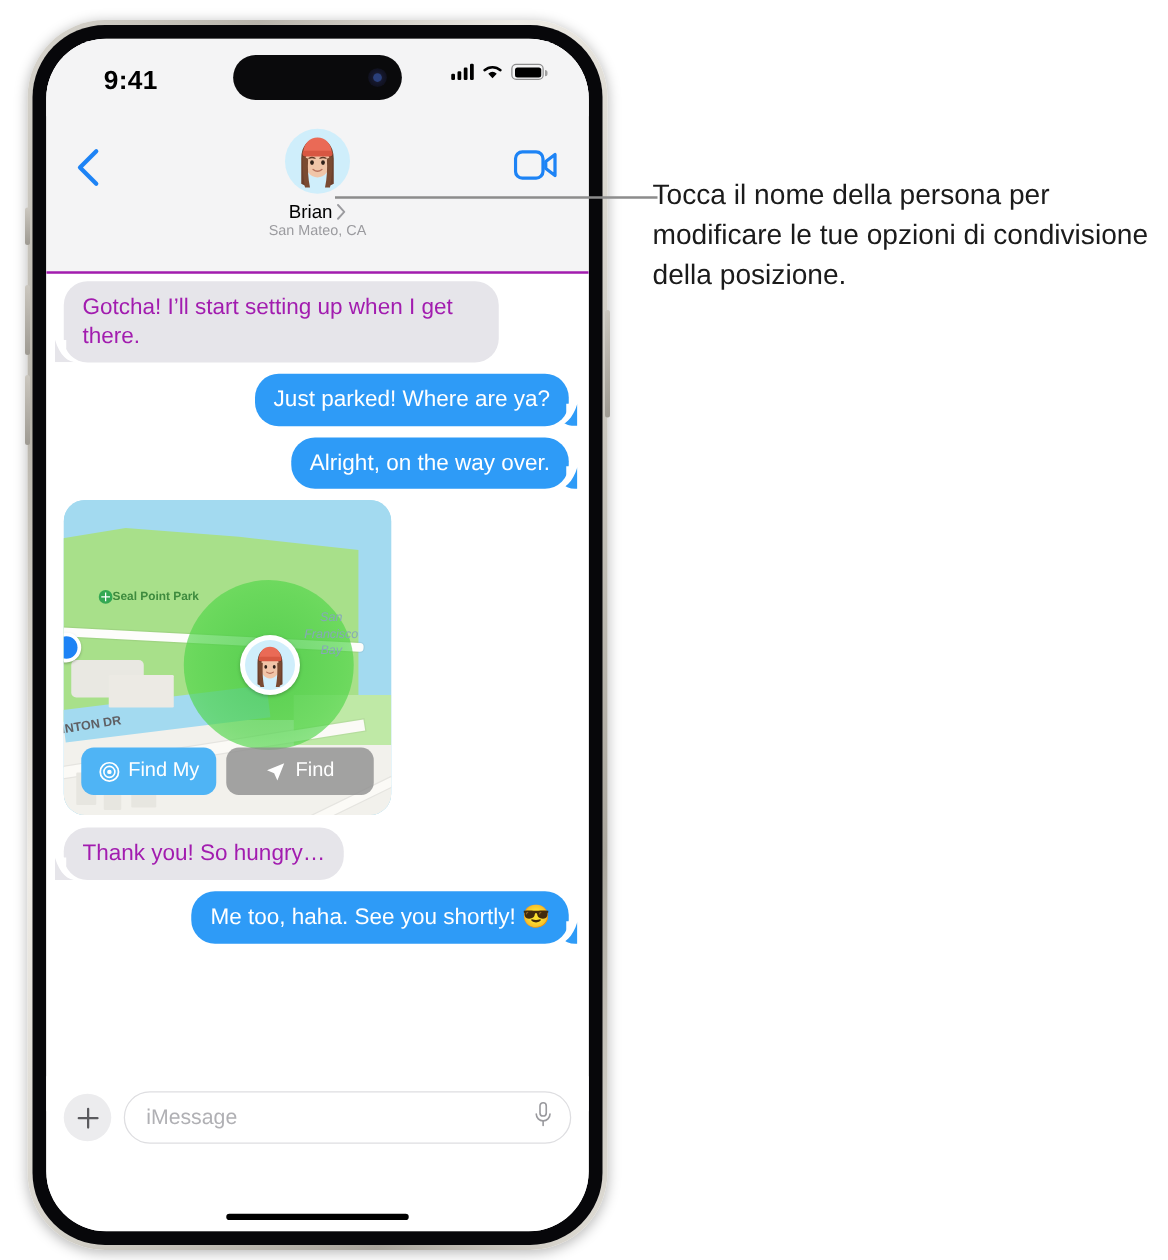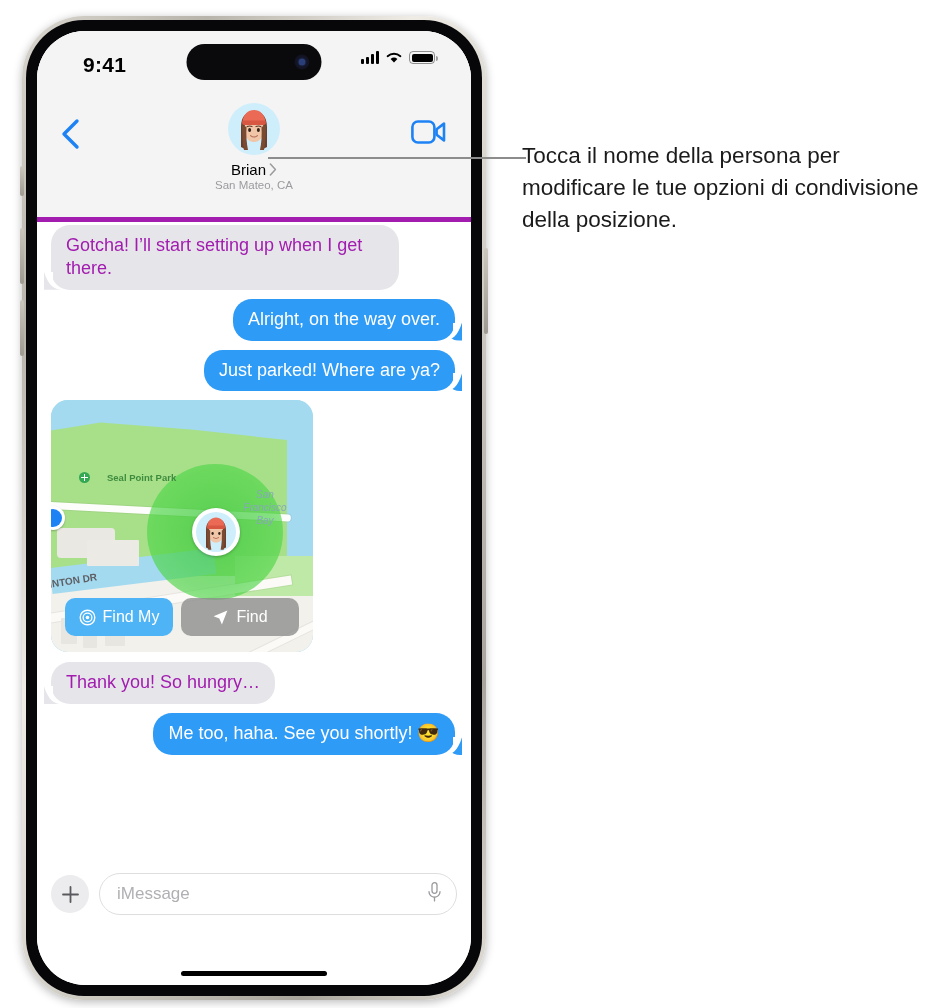--- a/index.html
+++ b/index.html
@@ -132,21 +132,21 @@
     background: rgba(0,0,0,.35);
   }
   .battery span { display:block; height:100%; width:100%; background:#000; border-radius:2px; }
 
   
   #conv-header {
     position: absolute;
     left: 0; top: 0; right: 0;
     height: 186px;
     background: #f4f4f5;
-    border-bottom: 5px solid #a21caf;
+    border-bottom: 2px solid #a21caf;
     z-index: 4;
   }
   #back-button {
     position: absolute;
     left: 18px;
     top: 86px;
     width: 34px; height: 34px;
     cursor: pointer;
   }
   #facetime-button {
@@ -368,21 +368,21 @@
     width: 18px; height: 18px;
     border-radius: 50%;
     background: #1d83f5;
     display: block;
   }
   #park-label {
     position: absolute;
     left: 28px; top: 72px;
     display: flex;
     align-items: center;
-    gap: 17px;
+    gap: 0;
     font-size: 9.5px;
     font-weight: bold;
     color: #3e8b3e;
     white-space: nowrap;
   }
   #park-icon {
     width: 11px; height: 11px;
     border-radius: 50%;
     background: #34a853;
     position: relative;
@@ -588,25 +588,25 @@
       </div>
 
       <div id="messages">
 
 
         <div class="msg-row in">
           <div class="bubble in">Gotcha! I’ll start setting up when I get there.</div>
         </div>
 
         <div class="msg-row out">
+          <div class="bubble out">Just parked! Where are ya?</div>
+        </div>
+
+        <div class="msg-row out">
           <div class="bubble out">Alright, on the way over.</div>
-        </div>
-
-        <div class="msg-row out">
-          <div class="bubble out">Just parked! Where are ya?</div>
         </div>
 
         <div class="map-row">
           <div id="map-card">
             <div id="map-water"></div>
             <div id="map-park"></div>
             <div id="map-land-bottom"></div>
             <div id="map-bay-strip"></div>
             <div id="map-green-right"></div>
 

